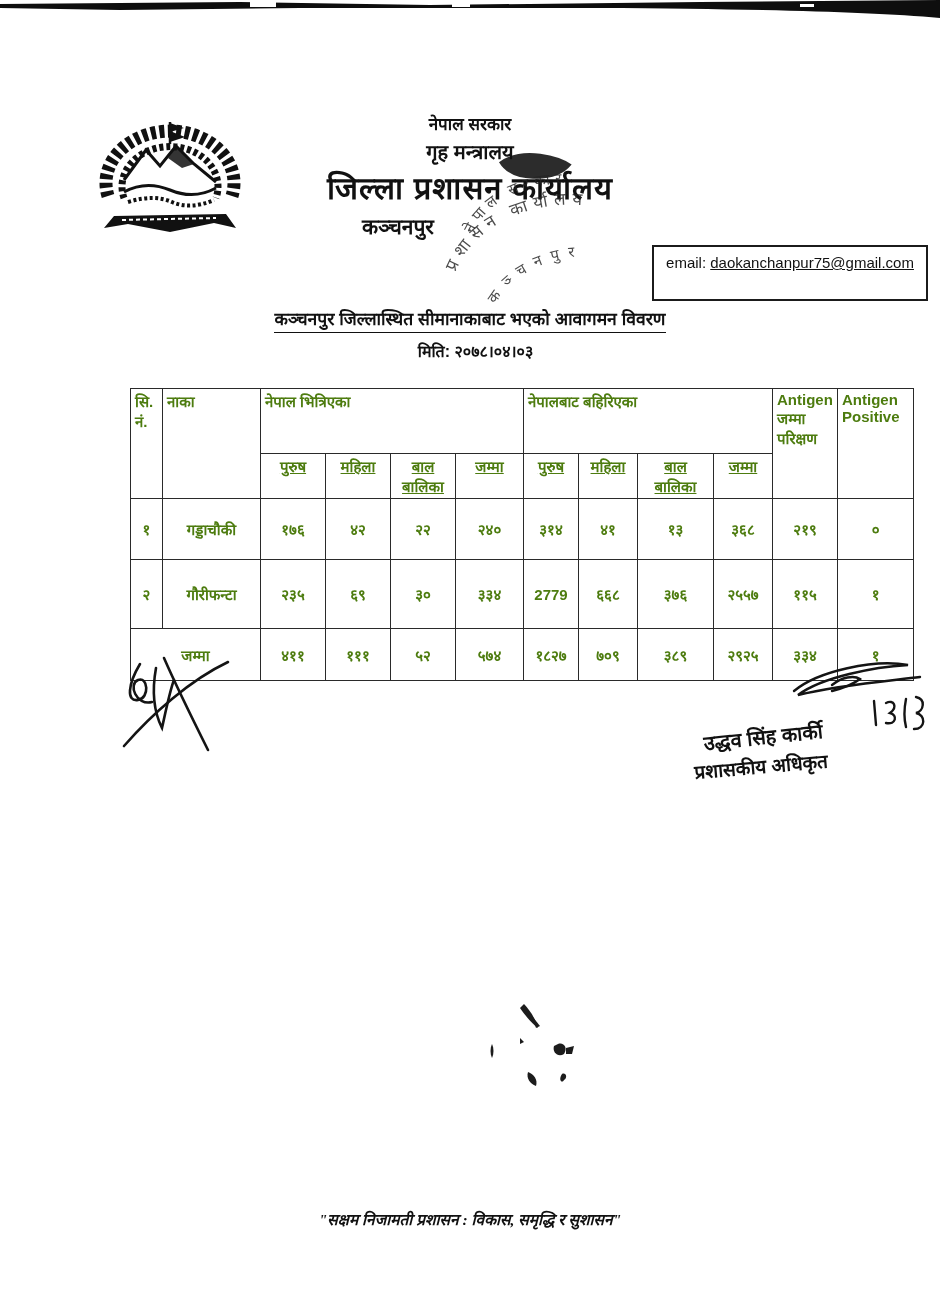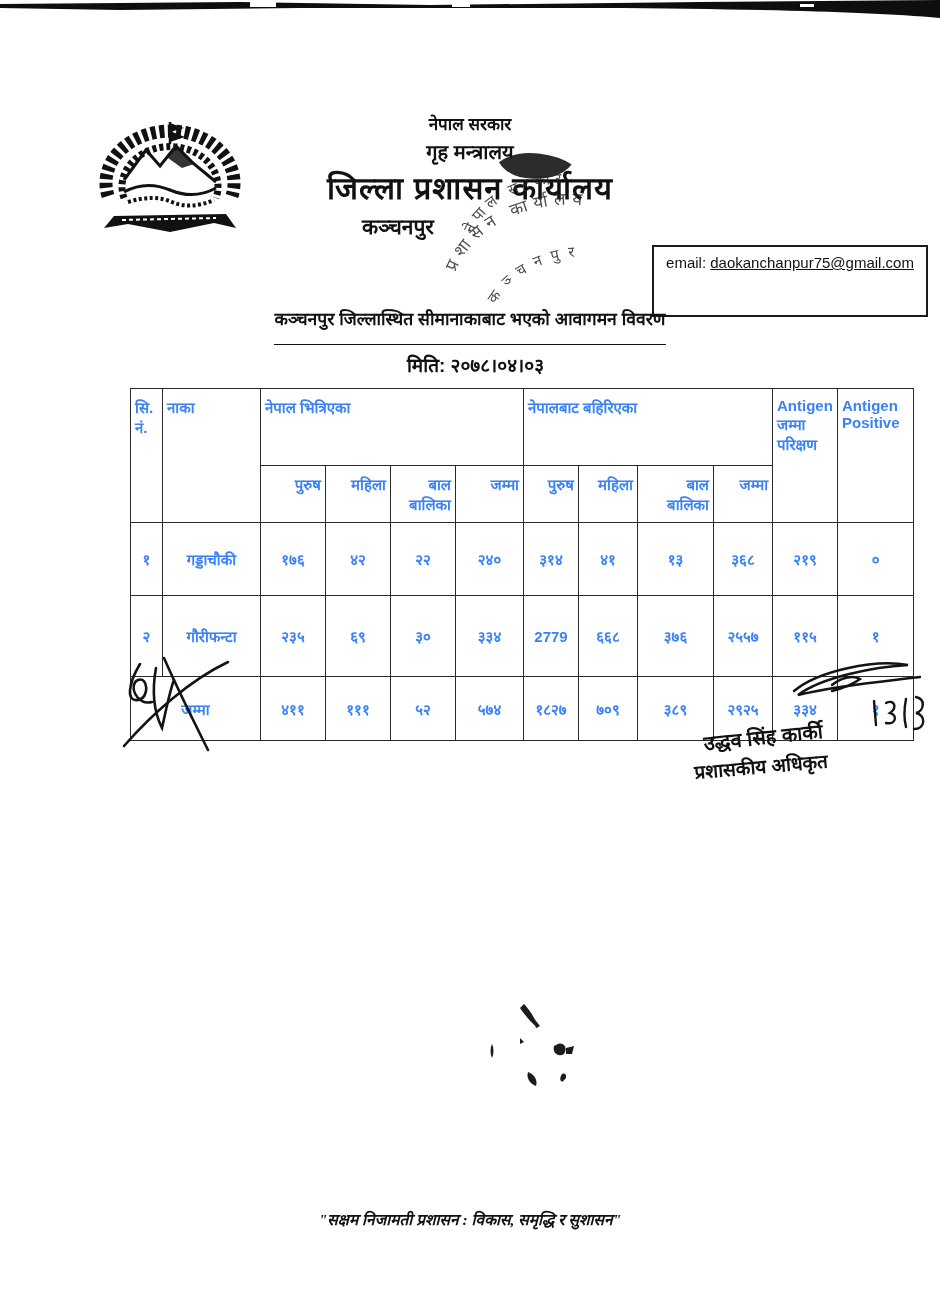--- a/index.html
+++ b/index.html
@@ -16,48 +16,48 @@
 
   
   .gov-line{left:0;right:0;top:112px;font-size:17px;}
   .ministry-line{left:0;right:0;top:138px;font-size:20px;}
   .office-line{left:0;right:0;top:166px;font-size:31px;letter-spacing:1px;}
   .district-line{left:56px;right:200px;top:212px;font-size:21px;}
 
   .contact{right:35px;top:152px;width:260px;font-size:15px;line-height:24px;}
   .contact .num{display:inline-block;min-width:70px;text-align:left;}
   .email-box{
-    left:652px;top:245px;width:276px;height:72px;
+    left:652px;top:245px;width:276px;height:56px;
     border:2px solid #1b1b1b;background:#fff;
     font-size:15px;line-height:26px;text-align:center;padding-top:3px;box-sizing:border-box;
   }
   .email-box .u{text-decoration:underline;}
   .refs{left:132px;top:250px;font-size:16px;line-height:28px;}
 
   .doc-title{
     left:0;right:0;top:306px;font-size:17.5px;
   }
   .doc-title span{
-    border-bottom:1.6px solid #111;padding-bottom:15px;margin-top:48px;
-  }
-  .doc-date{left:0;right:0;top:352px;font-size:19px;margin-left:11px;}
+    border-bottom:1.6px solid #111;padding-bottom:3px;margin-top:48px;
+  }
+  .doc-date{left:0;right:0;top:340px;font-size:16px;margin-left:11px;}
 
   
   table.main{
     position:absolute;left:130px;top:388px;width:783px;
     border-collapse:collapse;table-layout:fixed;
   }
   table.main td,table.main th{
     border:1.6px solid #2a2a2a;
-    font-size:15px;font-weight:700;color:#3b82f6;
-    padding:8px 4px;overflow:hidden;
+    font-size:15px;font-weight:700;color:#4d7c0f;
+    padding:2px 4px;overflow:hidden;
   }
   th.grp{vertical-align:top;text-align:left;font-size:16px;padding-top:4px;}
   th.corner{vertical-align:top;text-align:left;font-size:15px;}
-  th.sub{vertical-align:top;text-align:right;height:36px;}
+  th.sub{vertical-align:top;text-align:center;height:36px;text-decoration:underline;}
   td.num{text-align:center;vertical-align:middle;font-size:16px;}
   td.naka{text-align:center;vertical-align:middle;font-size:15.5px;}
   tr.r1 td{height:56px;}
   tr.r2 td{height:64px;}
   tr.rt td{height:47px;}
   th.h1{height:60px;}
 
   
   .sign-name{left:703px;top:718px;width:220px;font-size:20px;transform:rotate(-6deg);}
   .sign-desig{left:694px;top:750px;width:210px;font-size:19px;transform:rotate(-5deg);}

